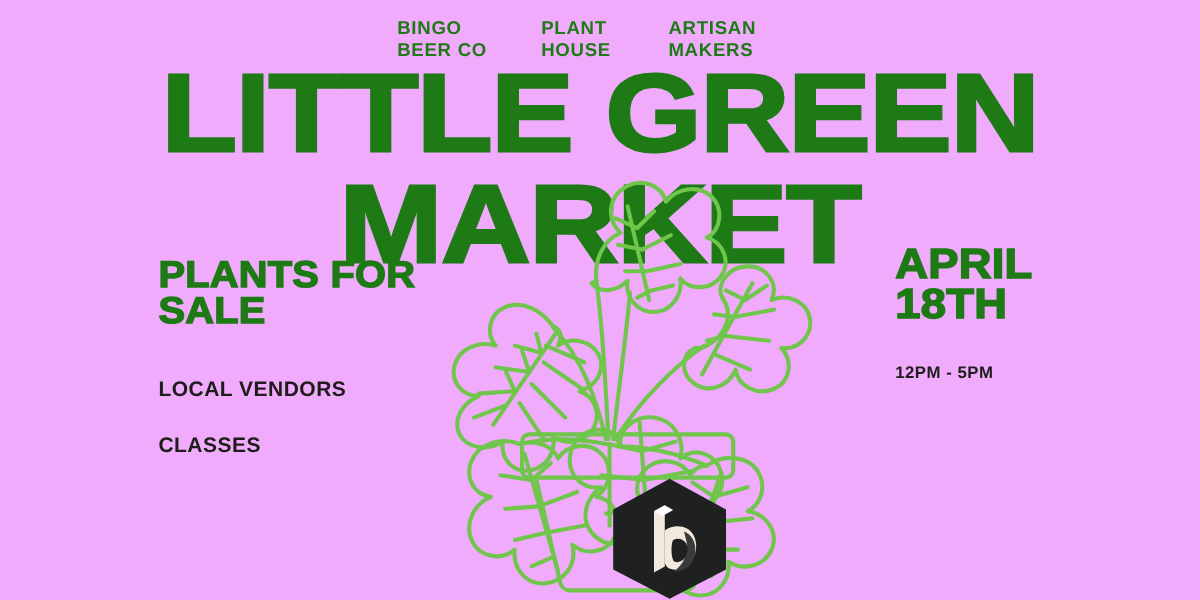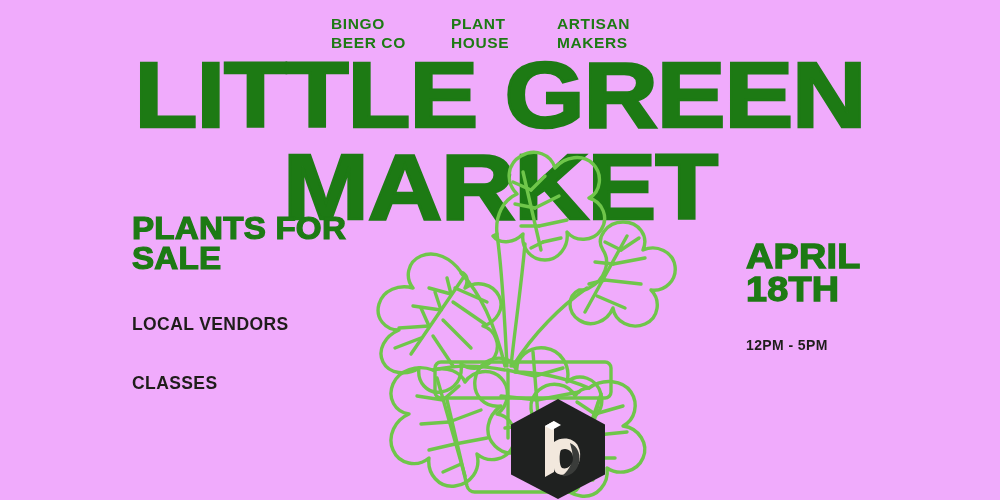--- a/index.html
+++ b/index.html
@@ -80,29 +80,28 @@
     -webkit-text-stroke: 1.2px #1d7a14;
   }
   .left-item {
     color: #1f1d1b;
     font-family: "Liberation Sans", sans-serif;
     font-weight: bold;
     font-size: 17.5px;
     letter-spacing: 0.4px;
   }
   #left-item-0 { margin-top: 40px; }
-  #left-item-1 { margin-top: 38px; }
+  #left-item-1 { margin-top: 26px; }
 
   
   #right-block {
     position: absolute;
     left: 746px;
     top: 204px;
     width: 220px;
-    margin-top: 35px;
   }
   #right-date {
     color: #1d7a14;
     font-family: "Liberation Sans Narrow", "Liberation Sans", sans-serif;
     font-weight: bold;
     font-size: 35px;
     line-height: 33px;
     letter-spacing: 0.2px;
     white-space: pre-line;
     transform: scaleX(1.08);

